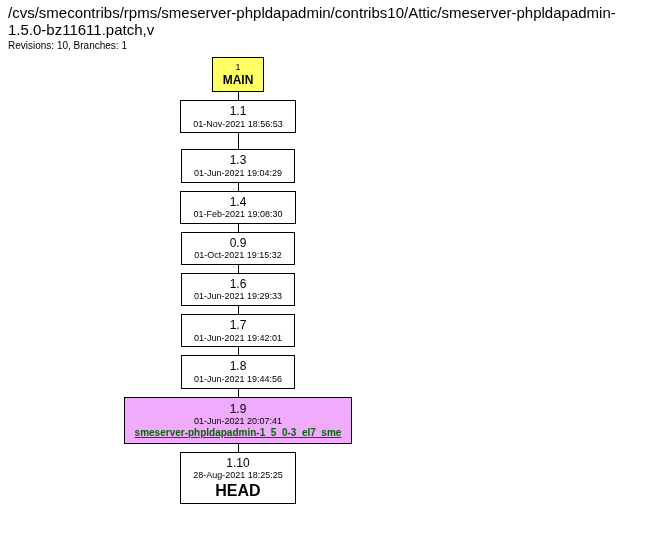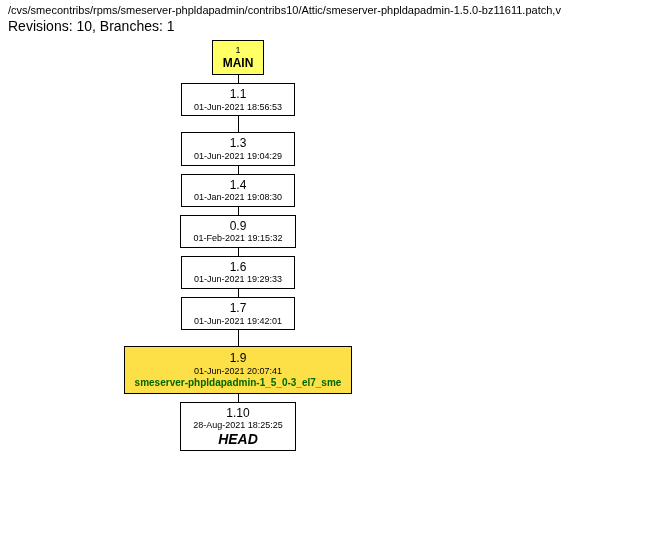--- a/index.html
+++ b/index.html
@@ -6,25 +6,25 @@
     body {
       margin: 0;
       padding: 4px 8px;
       font-family: Arial, Helvetica, sans-serif;
       font-size: 11px;
       background: #fff;
       color: #000;
       width: 656px;
     }
     .header-path {
-      font-size: 11px;
+      font-size: 15px;
       margin-bottom: 2px;
     }
     .header-meta {
-      font-size: 14px;
+      font-size: 10px;
       margin-bottom: 6px;
     }
     .graph {
       display: flex;
       flex-direction: column;
       align-items: center;
       position: relative;
       margin-left: 80px;
       width: 300px;
     }
@@ -42,45 +42,45 @@
       font-weight: bold;
       font-size: 12px;
       padding: 4px 10px;
     }
     .node.main .small {
       font-size: 9px;
       font-weight: normal;
       display: block;
     }
     .node.tag {
-      background: #fde047;
+      background: #f0abfc;
       padding: 4px 10px;
     }
     .node .version {
       font-size: 12px;
       font-weight: normal;
       display: block;
     }
     .node .timestamp {
       font-size: 9px;
       display: block;
       white-space: nowrap;
     }
     .node .tagname {
       font-size: 10px;
       color: #006600;
       font-weight: bold;
       display: block;
       white-space: nowrap;
+      text-decoration: underline;
     }
     .node .headname {
-      font-size: 14px;
+      font-size: 16px;
       font-weight: bold;
       display: block;
-      font-style: italic;
     }
     .connector {
       width: 1px;
       height: 8px;
       background: #000;
     }
   </style>
 </head>
 <body>
 
@@ -90,56 +90,60 @@
 <div class="graph">
 
   <div class="node main">
     <span class="small">1</span>
     <span>MAIN</span>
   </div>
   <div class="connector"></div>
 
   <div class="node">
     <span class="version">1.1</span>
-    <span class="timestamp">01-Jun-2021 18:56:53</span>
+    <span class="timestamp">01-Nov-2021 18:56:53</span>
   </div>
   <div class="connector"></div>
 
   <div class="connector"></div>
 
   <div class="node">
     <span class="version">1.3</span>
     <span class="timestamp">01-Jun-2021 19:04:29</span>
   </div>
   <div class="connector"></div>
 
   <div class="node">
     <span class="version">1.4</span>
-    <span class="timestamp">01-Jan-2021 19:08:30</span>
+    <span class="timestamp">01-Feb-2021 19:08:30</span>
   </div>
   <div class="connector"></div>
 
   <div class="node">
     <span class="version">0.9</span>
-    <span class="timestamp">01-Feb-2021 19:15:32</span>
+    <span class="timestamp">01-Oct-2021 19:15:32</span>
   </div>
   <div class="connector"></div>
 
   <div class="node">
     <span class="version">1.6</span>
     <span class="timestamp">01-Jun-2021 19:29:33</span>
   </div>
   <div class="connector"></div>
 
   <div class="node">
     <span class="version">1.7</span>
     <span class="timestamp">01-Jun-2021 19:42:01</span>
   </div>
   <div class="connector"></div>
 
+  <div class="node">
+    <span class="version">1.8</span>
+    <span class="timestamp">01-Jun-2021 19:44:56</span>
+  </div>
   <div class="connector"></div>
 
   <div class="node tag">
     <span class="version">1.9</span>
     <span class="timestamp">01-Jun-2021 20:07:41</span>
     <span class="tagname">smeserver-phpldapadmin-1_5_0-3_el7_sme</span>
   </div>
   <div class="connector"></div>
 
   <div class="node">

